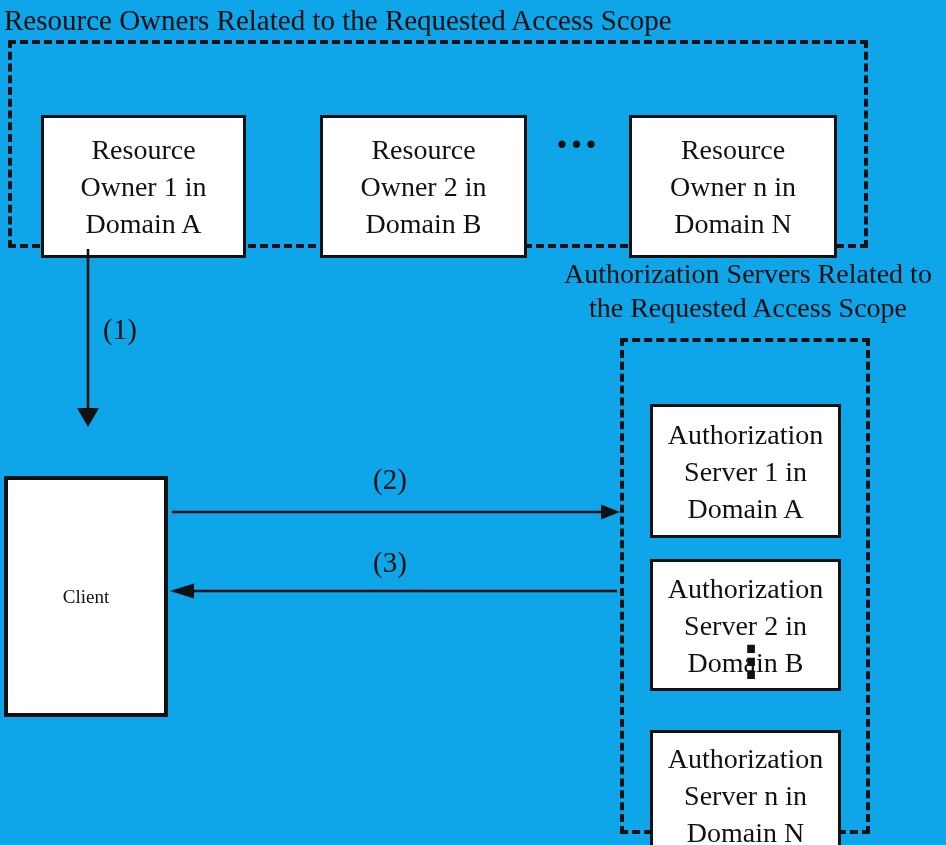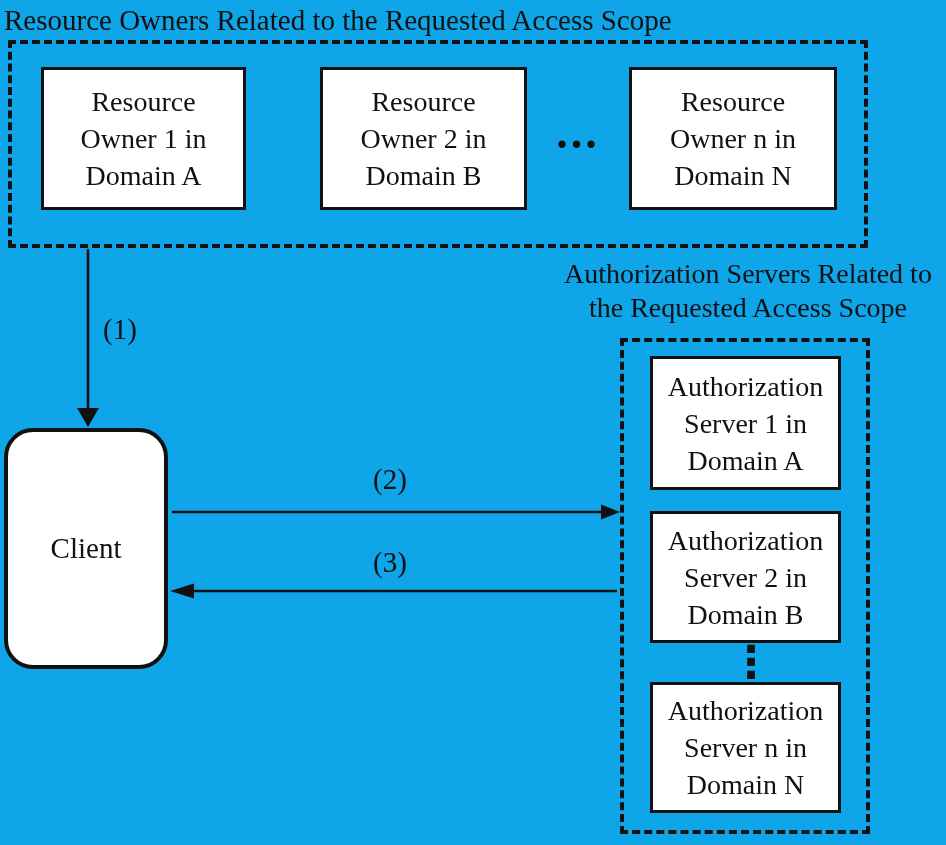--- a/index.html
+++ b/index.html
@@ -28,25 +28,25 @@
     position: absolute;
     border: 3px solid #111111;
     background: #ffffff;
     display: flex;
     align-items: center;
     justify-content: center;
     text-align: center;
     font-size: 28px;
     line-height: 37px;
     white-space: pre-line;
+    margin-top: 48px;
   }
   .node--client {
     border-width: 4px;
-    font-size: 29px;
-    border-radius: 29px;
+    font-size: 19px;
   }
 
   
   .group-title {
     position: absolute;
     font-size: 29px;
     line-height: 34px;
     white-space: nowrap;
   }
   .group-title--as {

